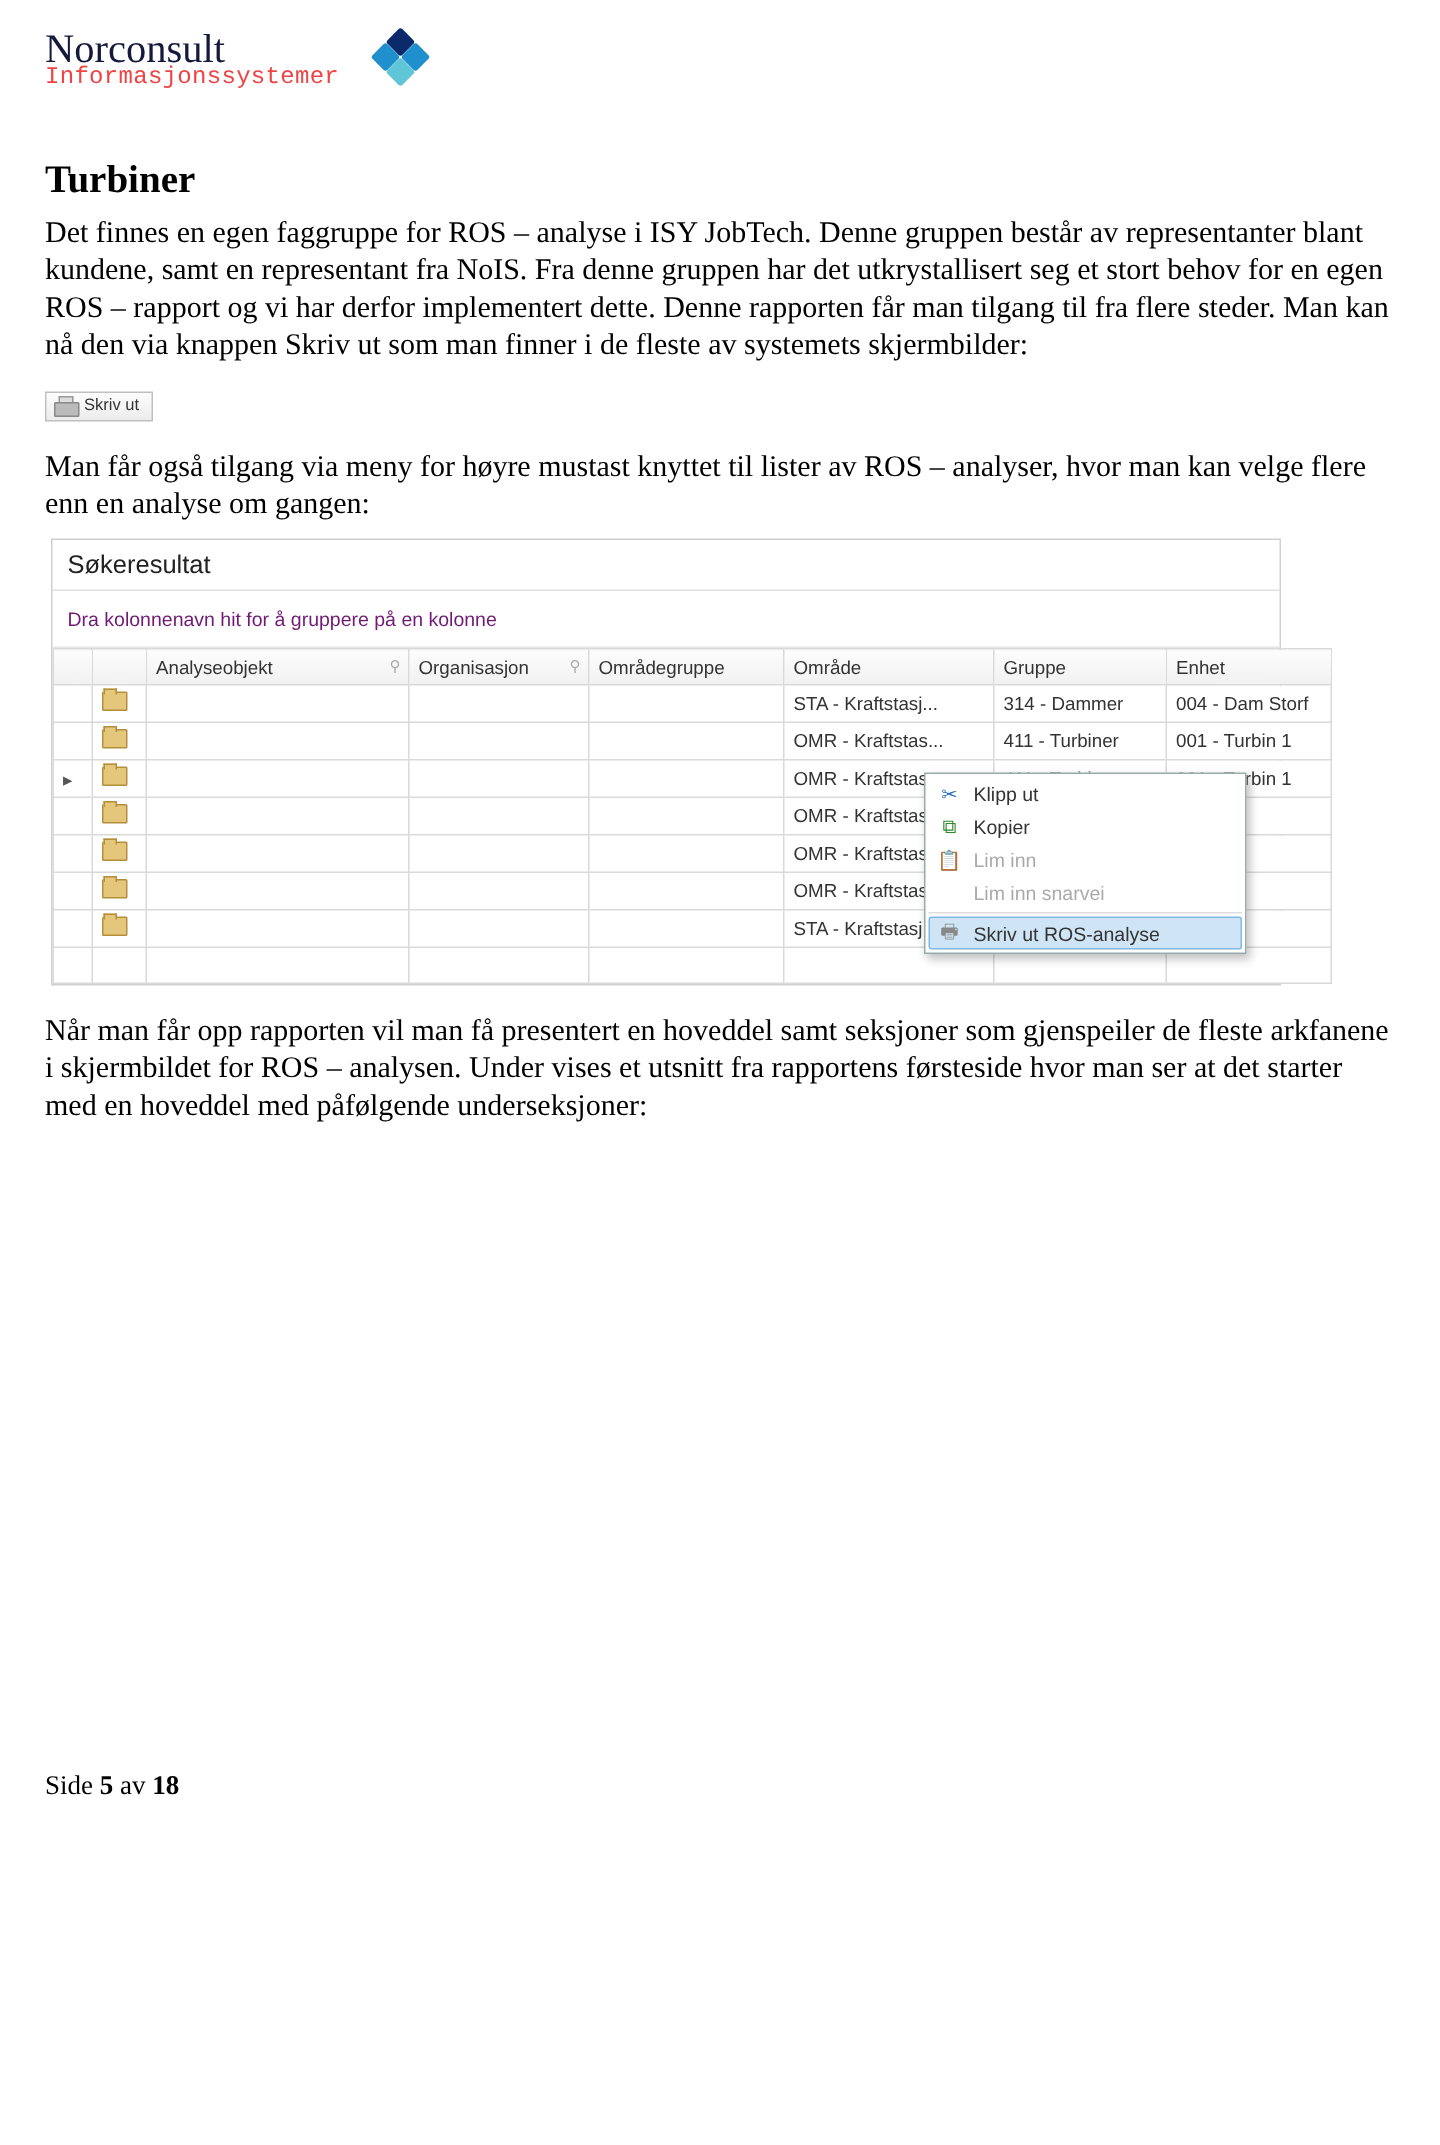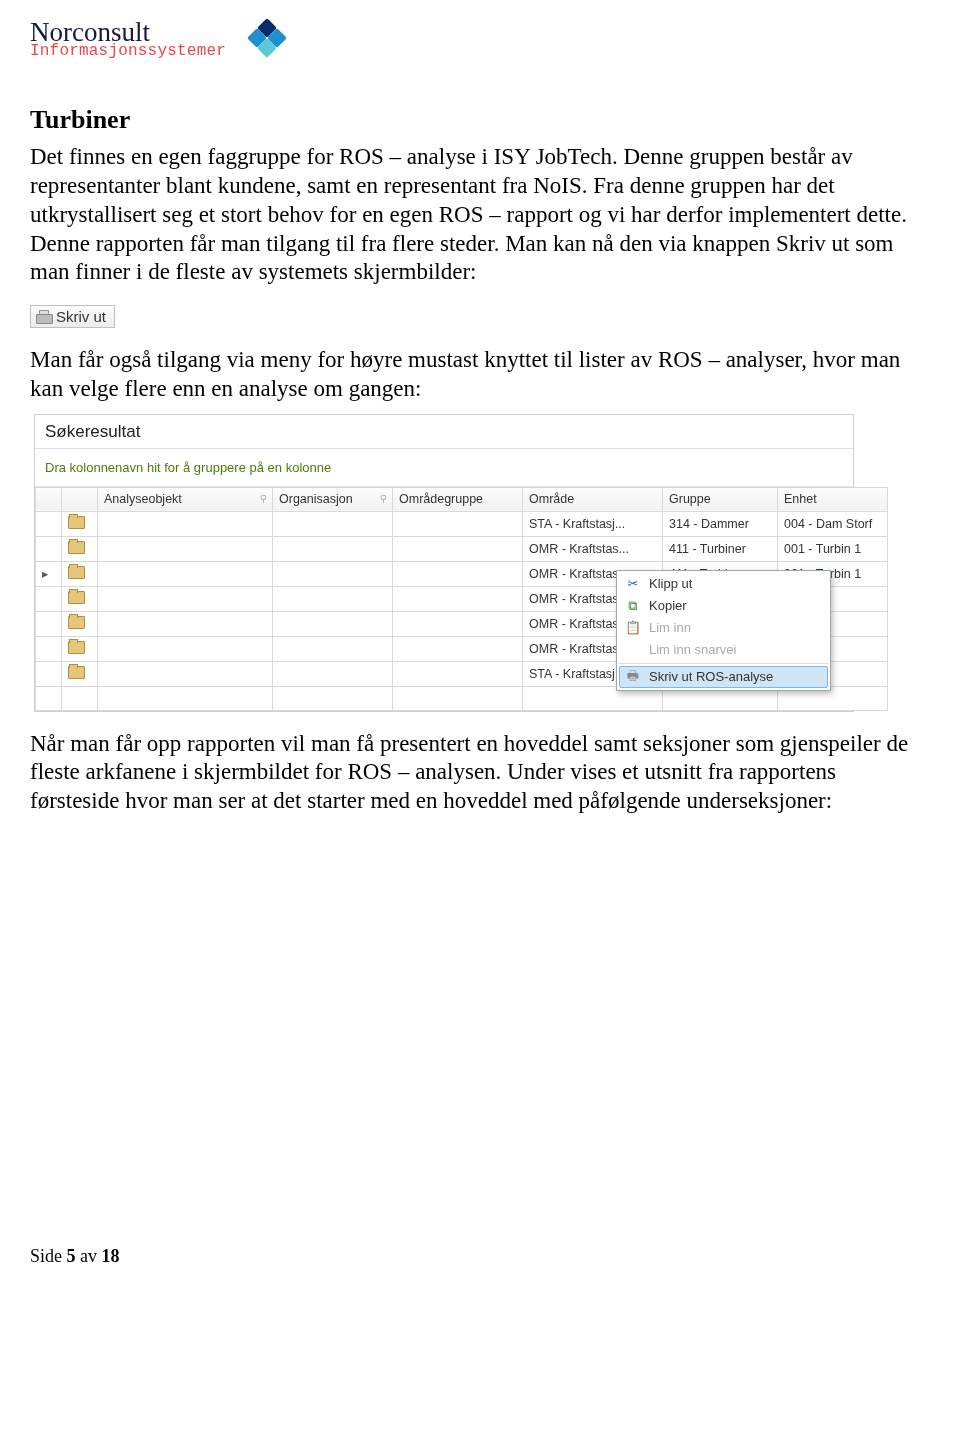--- a/index.html
+++ b/index.html
@@ -25,31 +25,31 @@
   .d3 { background:#1f8fce; top:10px; left:20px;}
   .d4 { background:#5fc6d8; top:20px; left:10px;}
   h2.section-title {
     font-family:"Times New Roman",serif;
     font-weight:bold;
     font-size:26px;
     margin: 45px 0 8px 0;
   }
   p.body {
     font-family:"Times New Roman",serif;
-    font-size:23px;
+    font-size:20px;
     line-height:1.25;
     margin:0 4px 10px 0;
   }
   
   .skrivut-btn {
-    display:inline-flex; align-items:center; gap:4px;
+    display:inline-flex; align-items:flex-start; gap:4px;
     background:linear-gradient(#fdfdfd,#ececec);
     border:1px solid #bfbfbf;
     padding:2px 8px 2px 5px;
-    font-family:"Segoe UI",Tahoma,sans-serif; font-size:15px;
+    font-family:"Segoe UI",Tahoma,sans-serif; font-size:11px;
     color:#333;
     margin:8px 0 18px 0;
   }
   .print-icon { width:16px; height:14px; position:relative; }
   .print-icon::before{content:"";position:absolute;left:3px;top:0;width:8px;height:3px;background:#ddd;border:1px solid #999;}
   .print-icon::after{content:"";position:absolute;left:0;top:4px;width:15px;height:8px;background:#bbb;border:1px solid #888;border-radius:1px;}
 
   
   .panel {
     width:820px;
@@ -61,21 +61,21 @@
     margin:10px 0 18px 4px;
   }
   .panel-title {
     font-weight:normal; font-size:17px;
     padding:7px 10px 6px 10px;
     border-bottom:1px solid #e0e0e0;
     color:#222;
   }
   .panel-groupbar{
     padding:11px 10px 11px 10px;
-    color:#4d7c0f; font-size:13px;
+    color:#701a75; font-size:13px;
     border-bottom:1px solid #e4e4e4;
   }
   table.grid {
     border-collapse:collapse;
     width:100%;
     table-layout:fixed;
   }
   table.grid th, table.grid td {
     border:1px solid #d9d9d9;
     padding:4px 6px;

